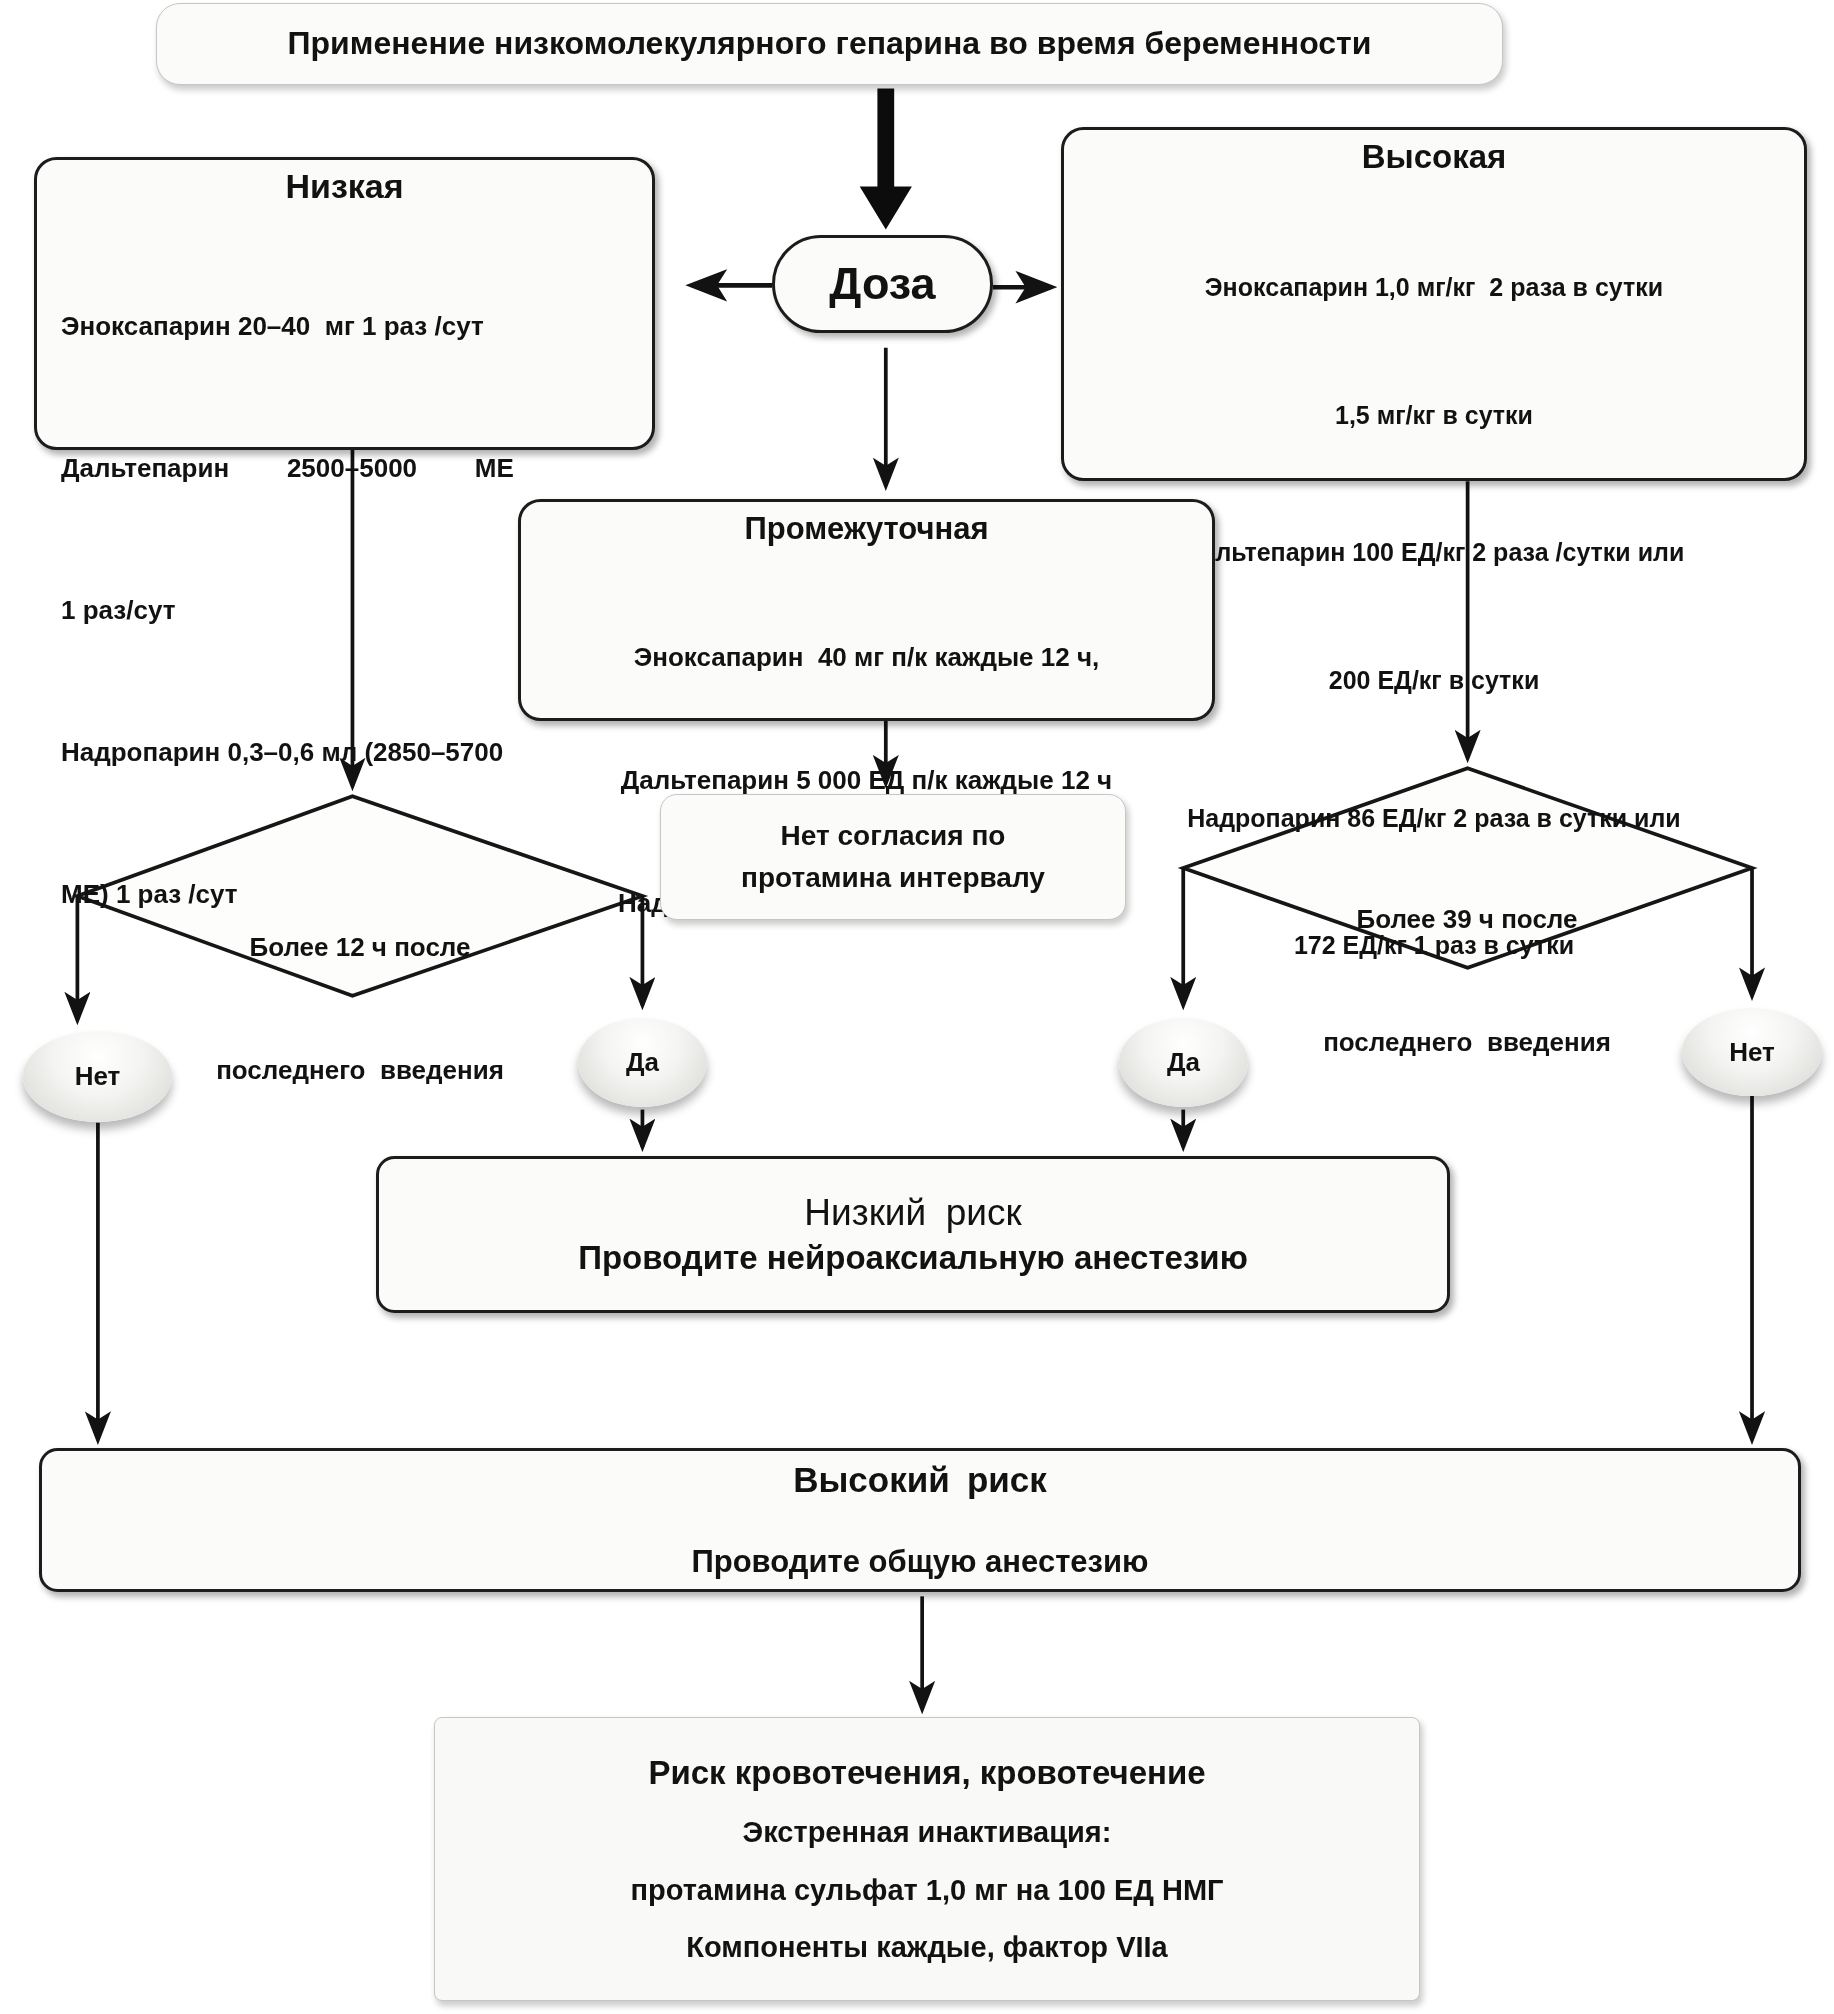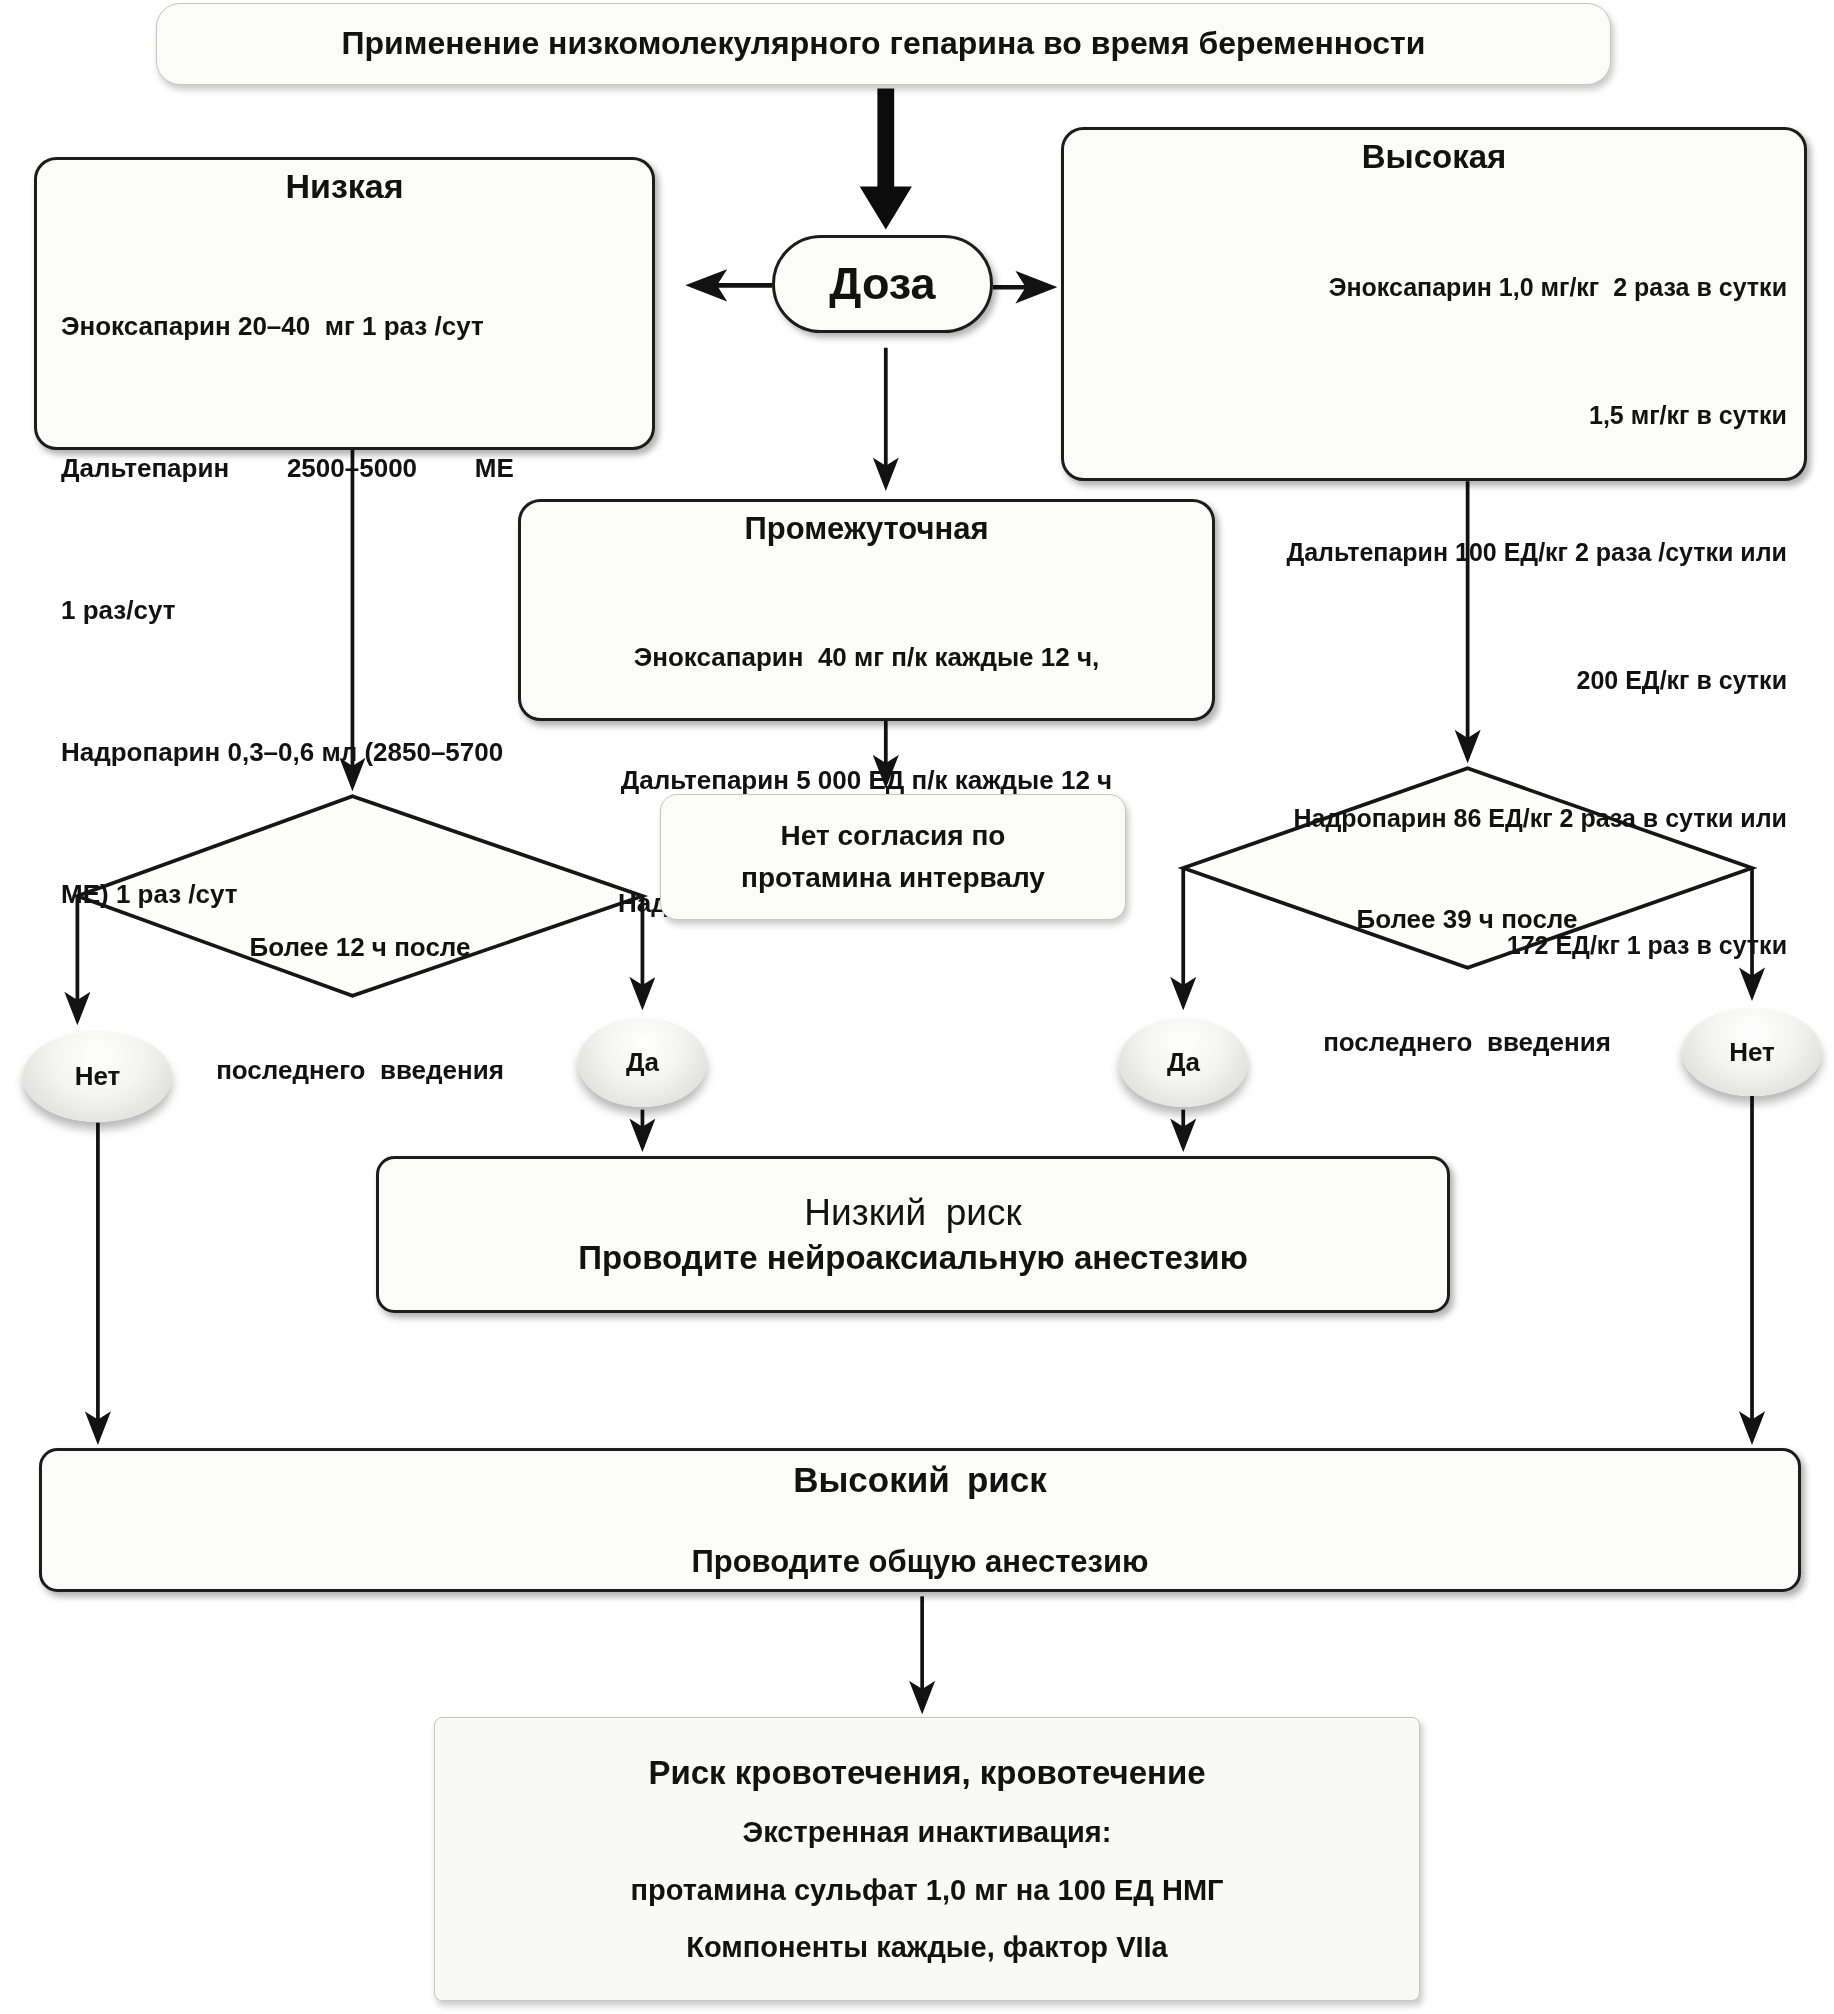--- a/index.html
+++ b/index.html
@@ -9,37 +9,37 @@
   }
   svg.connectors{position:absolute;left:0;top:0;width:1835px;height:2015px;z-index:1;}
   .box{position:absolute;box-sizing:border-box;background:#fbfbf9;border:3.7px solid #1c1c1c;
        border-radius:22.4px;box-shadow:3.7px 4.7px 6.5px rgba(0,0,0,0.30);z-index:2;}
   .box.soft{border:1.9px solid #c6c6c3;box-shadow:2.8px 4.7px 6.5px rgba(0,0,0,0.20);}
   .heading{font-weight:bold;text-align:center;}
   .lines{font-weight:bold;white-space:pre-wrap;}
   .lines > div{white-space:pre-wrap;}
 
   
-  .title-box{left:156px;top:2.8px;width:1455px;height:82px;border-radius:24px;
+  .title-box{left:156px;top:2.8px;width:1347px;height:82px;border-radius:24px;
              display:flex;align-items:center;justify-content:center;}
   .title-box .title-text{font-size:32px;font-weight:bold;text-align:center;}
 
   
   .dose-pill{left:772px;top:235px;width:221px;height:98px;border-radius:52px;
              display:flex;align-items:center;justify-content:center;font-size:45px;font-weight:bold;}
 
   
   .low-box{left:34px;top:157px;width:621px;height:293px;padding:5.6px 24px 7.5px 24px;}
   .low-box .heading{font-size:34px;margin-top:1.9px;}
   .low-box .lines{font-size:26px;line-height:1.82;text-align:left;margin-top:1.9px;}
 
   
   .high-box{left:1061px;top:127px;width:746px;height:354px;padding:7.5px 17px;}
   .high-box .heading{font-size:33px;}
-  .high-box .lines{font-size:25px;line-height:1.70;text-align:right;margin-top:5.6px;}
+  .high-box .lines{font-size:25px;line-height:1.70;text-align:center;margin-top:5.6px;}
   .high-box .lines > div:nth-child(3),
   .high-box .lines > div:nth-child(5){margin-top:10.3px;}
 
   
   .mid-box{left:518px;top:499px;width:697px;height:222px;padding:9.3px 18.6px;}
   .mid-box .heading{font-size:31px;}
   .mid-box .lines{font-size:26px;line-height:1.58;text-align:center;margin-top:7.5px;}
 
   
   .noc-box{left:660px;top:794px;width:466px;height:126px;border-radius:17px;

